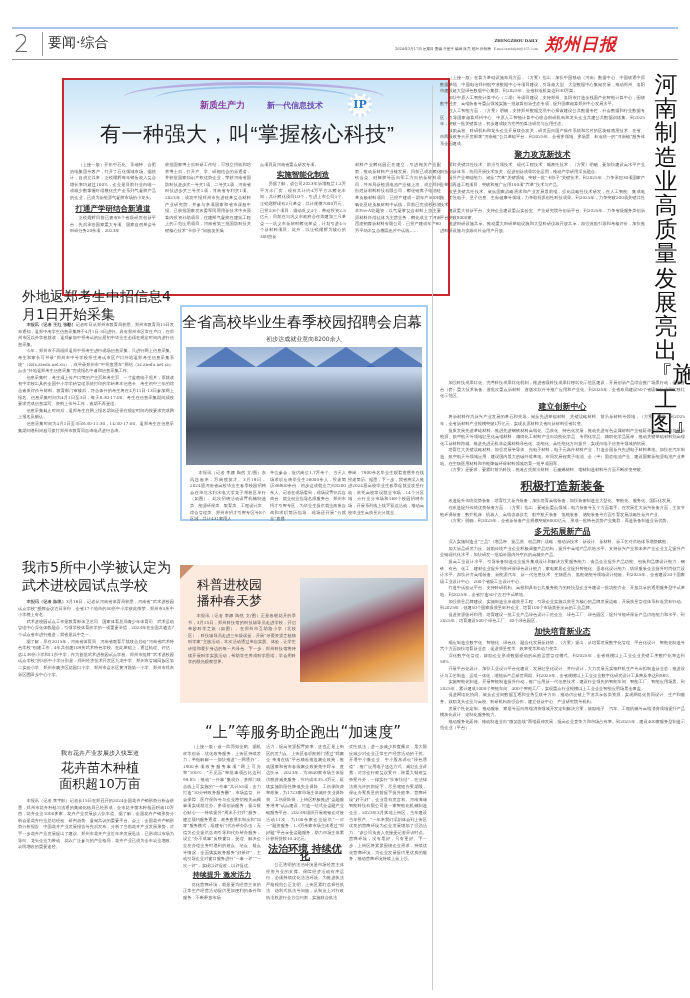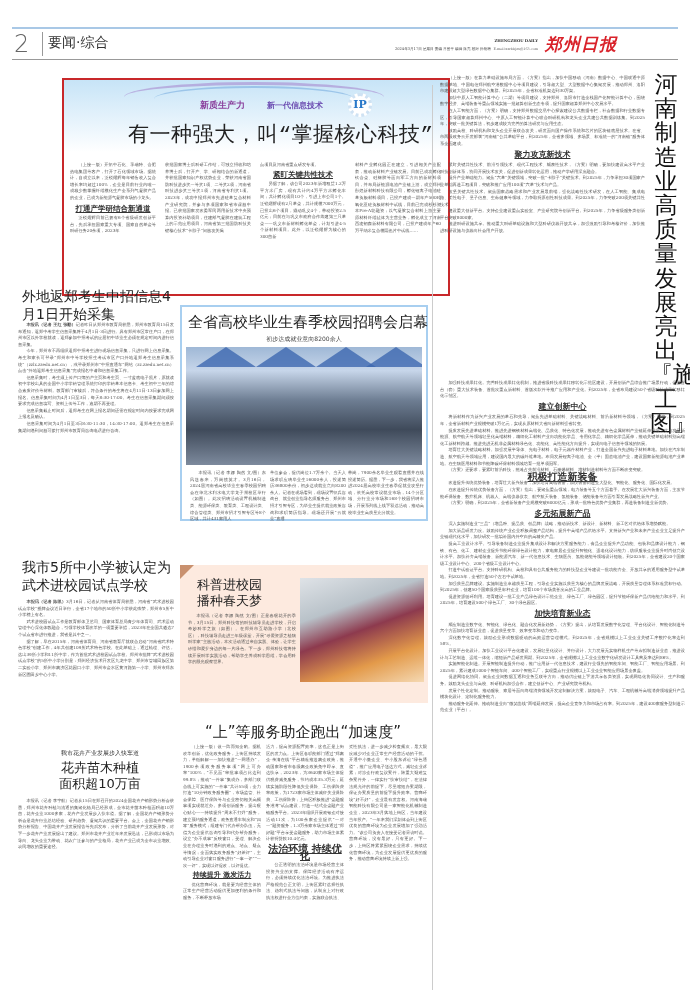--- a/index.html
+++ b/index.html
@@ -20,38 +20,38 @@
   #header-bottom { left: 12px; top: 59px; width: 666px; height: 1px; background: #999; }
 
   
   #feature-box { left: 16px; top: 78px; width: 388px; height: 218px; border: 2px solid #c8282a; background: #fff; margin-left: 46px; }
   #feature-banner { left: 0; top: 0; width: 384px; height: 72px; background: linear-gradient(180deg, #c7e4f7 0%, #e8f4fc 60%, #ffffff 100%); overflow: hidden; }
   #banner-swoosh { left: 60px; top: 2px; width: 260px; height: 30px; border-radius: 50%; border-top: 3px solid #a88ad0; opacity: 0.6; }
   #banner-swoosh2 { left: 90px; top: 6px; width: 200px; height: 26px; border-radius: 50%; border-top: 2px solid #7aaee0; opacity: 0.6; }
   #banner-kicker { left: 136px; top: 19px; font-size: 9px; font-weight: bold; color: #8a3f9c; white-space: nowrap; }
   #banner-kicker2 { left: 203px; top: 20px; font-size: 8px; font-weight: bold; color: #6a4ab0; white-space: nowrap; }
   #gear-ip { left: 284px; top: 13px; width: 24px; height: 24px; border-radius: 50%; background: #fff; border: 3px dotted #cfe2f3; color: #2a79c9; font-size: 11px; font-weight: bold; text-align: center; line-height: 18px; font-family: "DejaVu Serif", serif; }
-  #feature-headline { left: 64px; top: 40px; font-family: Liberation Mono, monospace; font-size: 21px; color: #222; white-space: nowrap; letter-spacing: 0.5px; }
+  #feature-headline { left: 36px; top: 40px; font-family: Liberation Sans, sans-serif; font-size: 21px; color: #222; white-space: nowrap; letter-spacing: 0.5px; }
   .fcol { top: 82px; width: 86px; }
   .subhead { font-family: "DejaVu Sans", sans-serif; font-weight: bold; color: #333; text-align: center; text-decoration: underline; }
 
   
   #vert-title { left: 650px; top: 72px; width: 32px; font-family: "DejaVu Sans", sans-serif; font-size: 23px; line-height: 24.2px; color: #111; text-align: center; }
   #right-divider { left: 432px; top: 85px; width: 1px; height: 905px; background: #ccc; }
 
   
   #col-right { left: 440px; top: 75px; width: 205px; }
   #col-right-2 { left: 440px; top: 380px; width: 245px; }
 
   
   #exam-headline { left: 22px; top: 287px; width: 150px; font-family: "DejaVu Sans", sans-serif; font-size: 14px; line-height: 18px; color: #222; }
   #exam-body { left: 18px; top: 322px; width: 156px; }
 
   #jobfair-box { left: 180px; top: 305px; width: 248px; height: 216px; border: 2px solid #a8cff0; }
-  #jobfair-title { left: 0; top: 6px; width: 252px; text-align: center; font-family: "DejaVu Sans", sans-serif; font-size: 15px; color: #222; }
+  #jobfair-title { left: 0; top: 6px; width: 252px; font-family: "DejaVu Sans", sans-serif; font-size: 15px; color: #222; }
   #jobfair-sub { left: 0; top: 28px; width: 244px; text-align: center; font-family: "DejaVu Sans", sans-serif; font-size: 6px; color: #444; }
   #jobfair-photo { left: 4px; top: 40px; width: 236px; height: 118px; background: linear-gradient(180deg, #9fb8d6 0%, #c7d6ea 20%, #6e7e93 45%, #3f4a5a 70%, #7d8a9d 100%); overflow: hidden; }
   .tent { position: absolute; top: 0; width: 0; height: 0; border-left: 30px solid transparent; border-right: 30px solid transparent; border-bottom: 20px solid #3d68b0; opacity: 0.8; }
   .jcol { top: 163px; width: 76px; }
 
   #wushu-headline { left: 22px; top: 558px; width: 150px; font-family: "DejaVu Sans", sans-serif; font-size: 14px; line-height: 18px; color: #222; }
   #wushu-body { left: 18px; top: 599px; width: 156px; }
 
   #science-box { left: 180px; top: 565px; width: 248px; height: 138px; background: #fdeadf; }
   #science-corner { left: 0; top: 0; width: 0; height: 0; border-top: 14px solid #c9916f; border-right: 14px solid transparent; }
@@ -91,21 +91,21 @@
   <div class="abs fcol body-text" style="left:6px;">
     <p>（上接一版）开拓中石化、孚瑞特、合肥热电集团等客户，打开了石化领域市场。据统计，自成立以来，泛锐熠辉每年销售收入复合增长率均超过100%，企业是目前行业内唯一成粮少数掌握纤维模化生产全系列气凝胶产品的企业，已成为新能源气凝胶市场的小龙头。</p>
     <div class="subhead" style="font-size:7.5px;margin:4px 0 3px;">打通产学研结合新通道</div>
     <p>泛锐熠辉目前已拥有6个省级研发创新平台，先后承担国家重大专项、国家自然基金等科研任务20余项，2023年</p>
   </div>
   <div class="abs fcol body-text" style="left:101px;">
     <p style="text-indent:0">获批国家博士后科研工作站，可独立招收和培养博士后，打开产、学、研相结合的新通道，并获批国家知识产权优势企业，荣获河南省国防科技进步奖一等奖1项、二等奖2项，河南省科技进步奖三等奖1项，河南省专利奖1项。2023年，成功申报郑州市先进硅基复合材料产业研究院，并参与多项国家和省市课题申报。已获批国家发改委军民两用新技术中央预算内投资补助项目，住建部气凝胶在建筑工程上的示范应用项目，河南省第三批国防科技关键核心技术“卡脖子”问题攻关揭</p>
   </div>
   <div class="abs fcol body-text" style="left:196px;">
     <p style="text-indent:0">点项目及河南省重点研发专项。</p>
-    <div class="subhead" style="font-size:7.5px;margin:3px 0 3px;">紧盯关键共性技术</div>
+    <div class="subhead" style="font-size:7.5px;margin:3px 0 3px;">实施智能化制造</div>
     <p>另据了解，该公司2023年新增租赁1.2万平方米厂房，现有共计约4万平方米孵化车间；共计孵化项目10个，引进上市公司1个。泛锐熠辉现有2只基金，共计规模7000万元，已投出6个项目，撬动巩义4个，带动投资2.5亿元；目前在与巩义市政府合作筹建第三只基金——巩义市新材料孵化基金，计划引进4-5个新材料项目。此外，以泛锐熠辉为核心的300亩新</p>
   </div>
   <div class="abs fcol body-text" style="left:291px;">
     <p style="text-indent:0">材料产业孵化园正在建立，引进相关产业配套，推动新材料产业链发展。目前已成功孵化钛合金、硅橡胶等面向军工方向的新材料项目，并布局新能源电池产业链上游，成立郑州彤煌新材料科技有限公司，孵化锂离子电池硅基负极材料项目，已投产建成一期年产500吨氧化亚硅负极材料中试线，目前已完成杉杉资本Pre-A轮融资；以气凝胶复合材料上游主要原材料纤维毡体为主营业务，孵化成立了河南西凌韧森新材料有限公司，已投产建成年产60万平纳米复合模隔热片中试线……</p>
   </div>
 </div>
 
 <div class="abs" id="vert-title">河南制造业高质量发展亮出『施工图』</div>
 <div class="abs" id="right-divider"></div>
 
@@ -122,21 +122,21 @@
   <p>推进科研设施共享。推动重大科研基础设施和大型科研仪器开放共享，加强激励引导和考核评价，加快推进科研设施与仪器向社会用户开放。</p>
 </div>
 
 <div class="abs body-text" id="col-right-2">
   <p>加强科技成果转化。完善科技成果转化机制，推进省级科技成果转移转化示范区建设，开展创新产品综合推广场景行动，促进首台（套）重大技术装备、首批次重点新材料、首版次软件等推广应用和产业化。到2025年，全省布局建设50个省级科技成果转移转化示范区。</p>
   <div class="subhead" style="font-size:8px;margin:4px 0;">建立创新中心</div>
   <p>将新材料作为新兴产业发展的基石和先导，聚焦先进基础材料、关键战略材料、前沿新材料等领域，《方案》明确，到2025年，全省新材料产业规模突破1万亿元，实现从原材料大省向新材料强省转变。</p>
   <p>提质发展先进基础材料。推进先进钢铁材料高端化、品质化、特色化发展，推动先进有色金属材料产业链延伸升级，大力发展新能源、航空航天等领域轻量化高端材料，精细化工材料产业向功能化学品、专用化学品、精细化学品延伸，推动关键基础材料别高端化工新材料跨越。推进先进无机非金属材料绿色化、功能化、高性能化方向提升，实现向电子信息等领域的拓展。</p>
   <p>培育壮大关键战略材料。加强发展半导体、光电子材料，电子元器件材料产业，打造全国新兴先进电子材料基地。加快在汽车制造、航空航天等领域应用，建设国内最大的碳纤维基地。布局发展锂离子电池、全（半）固态电池产业，建设国家新能源电池产业基地。在生物医用材料和节能降碳环保材料领域培育一批单项冠军。</p>
   <p>《方案》还要求，要紧盯前沿科技，抢滩占先前沿材料、石墨烯材料、增材制造材料等方面不断改变突破。</p>
-  <div class="subhead" style="font-size:10px;margin:0 0;">积极打造新装备</div>
+  <div class="subhead" style="font-size:12px;margin:9px 0;">积极打造新装备</div>
   <p>改造提升传统优势装备，培育壮大新兴装备，加快培育高端装备，加快装备制造业大型化、智能化、服务化、国际化发展。</p>
   <p>在改造提升传统优势装备方面，《方案》指出，要聚焦重点领域，电力装备等五个方面着手。在发展壮大新兴装备方面，主攻节能环保装备、数控机床、机器人、高端仪器仪表、航空航天装备、氢能装备、储能装备等方面引育发展战略性新兴产业。</p>
   <p>《方案》明确，到2025年，全省新装备产业规模突破6000亿元，形成一批特色优势产业集群，再造装备制造业新优势。</p>
   <div class="subhead" style="font-size:8px;margin:4px 0;">多元拓展新产品</div>
   <p>深入实施制造业“三品”（增品种、提品质、创品牌）战略，推动新技术、新设计、新材料、新工艺对供给体系增势赋能。</p>
   <p>加大新品研发力度。鼓励传统产业企业积极调整产品结构，提升中高端产品供给水平。支持新兴产业和未来产业企业立足提升产业链现代化水平，加快研发一批填补国内外空白的高精尖产品。</p>
   <p>提高工业设计水平。引导装备制造企业提升集成设计和解决方案服务能力，食品企业提升产品功能、包装和品牌设计能力，钢铁、有色、化工、建材企业提升节能环保绿色设计能力，家电家居企业提升智能化、适老化设计能力，纺织服装企业提升时尚创意设计水平。加快补齐高端装备、新能源汽车、新一代信息技术、生物医药、氢能储能等领域设计短板。到2025年，全省建设20个国家级工业设计中心、200个省级工业设计中心。</p>
   <p>打造中试验证平台。支持科研机构、高校和具有公共服务能力的科技型企业等建设一批功能齐全、开放共享的通用服务型中试基地。到2025年，全省打造50个左右中试基地。</p>
   <p>加强质量品牌建设。实施制造业卓越质量工程，引导企业实施以质量为核心的品牌发展战略，开展质量管理体系标准贯标行动。到2025年，创建50个国家级质量标杆企业，培育100个市场美誉度高的工业品牌。</p>
   <p>促进资源循环利用。培育建设一批工业产品绿色设计示范企业、绿色工厂、绿色园区，提升节能环保新产品供给能力和水平。到2025年，培育建设500个绿色工厂、30个绿色园区。</p>

